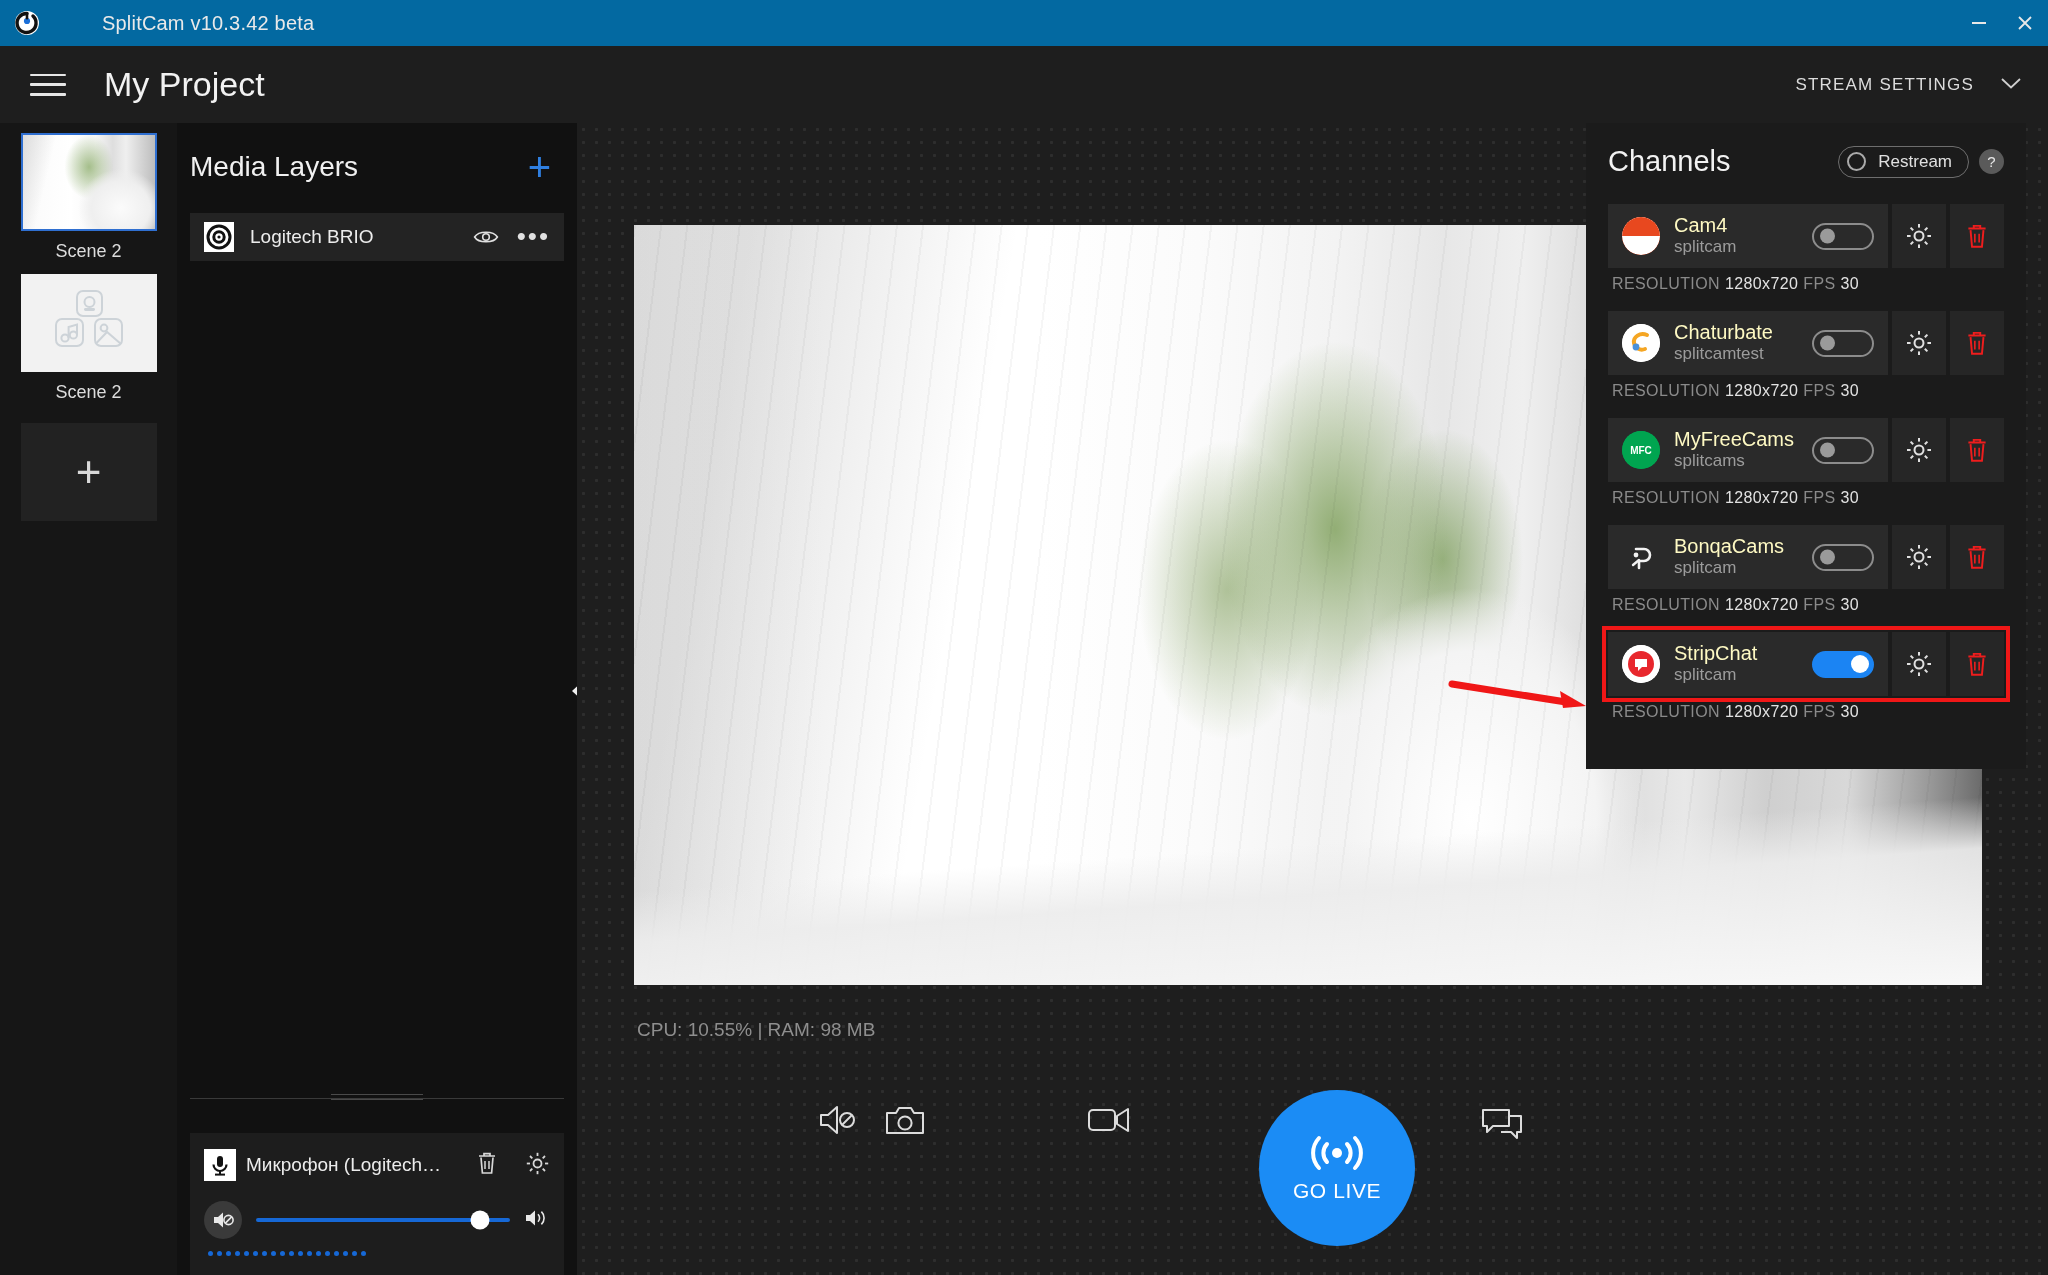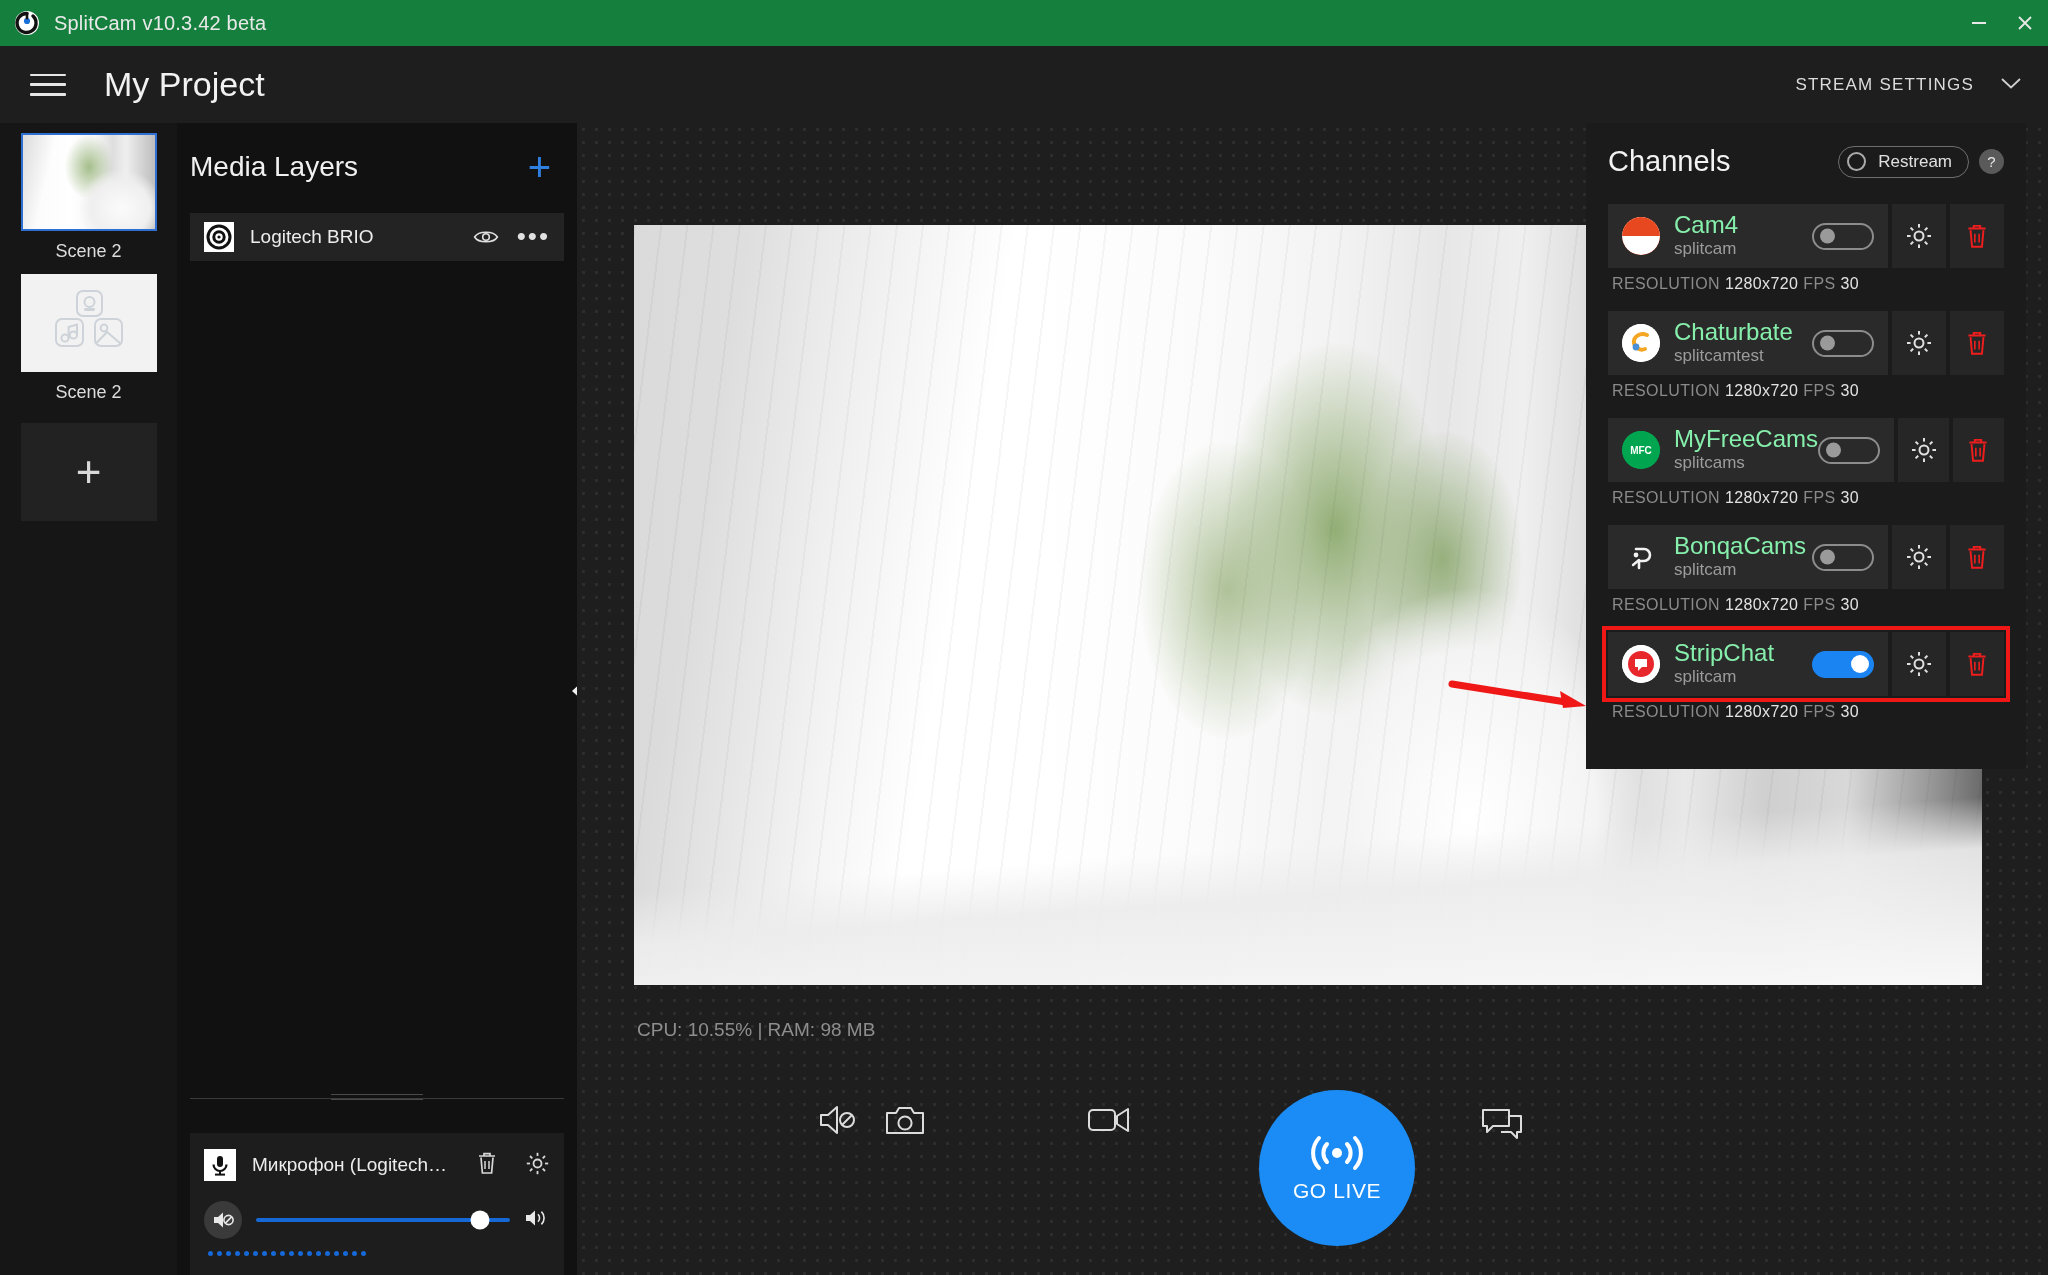--- a/index.html
+++ b/index.html
@@ -7,21 +7,21 @@
     width: 2048px; height: 1275px;
     background: #000;
     font-family: "Liberation Sans", sans-serif;
     overflow: hidden;
   }
   #app { position: relative; width: 2048px; height: 1275px; background: #1b1b1b; }
 
   
   .titlebar {
     position: absolute; top: 0; left: 0; width: 2048px; height: 46px;
-    background: #15803d; display: flex; align-items: center;
+    background: #0369a1; display: flex; align-items: center; gap: 48px;
   }
   .tb-logo { margin-left: 14px; width: 26px; height: 26px; flex: 0 0 auto; }
   .tb-title { margin-left: 14px; color: #e9e9e9; font-size: 20px; letter-spacing: .2px; }
   .tb-btns { margin-left: auto; display: flex; align-items: center; height: 46px; }
   .tb-btn {
     width: 46px; height: 46px; display: flex; align-items: center; justify-content: center;
     color: #e8e8e8; font-size: 22px; line-height: 1;
   }
   .tb-btn svg { display: block; }
 
@@ -89,21 +89,21 @@
 
   .splitter { margin: auto 13px 0 13px; position: relative; height: 24px; }
   .splitter .line { position: absolute; top: 11px; left: 0; right: 0; height: 1px; background: #3a3a3a; }
   .splitter .grip { position: absolute; top: 7px; left: 50%; transform: translateX(-50%); width: 92px; height: 9px; }
   .splitter .grip i { display: block; height: 1px; background: #4a4a4a; margin-bottom: 4px; }
 
   .am-title { color: #f0f0f0; font-size: 28px; padding: 26px 0 0 13px; }
   .am-card { margin: 22px 13px 0 13px; background: #1d1d1d; padding: 12px 14px 18px 14px; }
   .am-row { display: flex; align-items: center; height: 40px; }
   .am-ico { width: 32px; height: 32px; background: #fff; display: flex; align-items: center; justify-content: center; }
-  .am-name { color: #ececec; font-size: 19px; margin-left: 16px; white-space: nowrap; overflow: hidden; }
+  .am-name { color: #ececec; font-size: 19px; margin-left: 10px; white-space: nowrap; overflow: hidden; }
   .am-btns { margin-left: auto; display: flex; align-items: center; gap: 26px; }
   .slider-row { display: flex; align-items: center; margin-top: 16px; gap: 14px; }
   .mute-btn { width: 38px; height: 38px; border-radius: 50%; background: #3a3a3a; display: flex; align-items: center; justify-content: center; }
   .track { position: relative; flex: 1; height: 4px; background: #1668d6; border-radius: 2px; }
   .knob { position: absolute; top: 50%; left: 88%; transform: translate(-50%,-50%); width: 19px; height: 19px; border-radius: 50%; background: #fff; }
   .vumeter { margin-top: 12px; height: 6px; display: flex; gap: 4px; padding-left: 4px; }
   .vumeter i { width: 5px; height: 5px; border-radius: 50%; background: #1668d6; }
 
   
   .collapse-handle {
@@ -158,21 +158,21 @@
   .restream .dot { width: 19px; height: 19px; border-radius: 50%; border: 2.5px solid #aaa; }
   .restream .lbl { color: #e0e0e0; font-size: 17px; }
   .help {
     margin-left: 10px; width: 25px; height: 25px; border-radius: 50%; background: #5a5a5a;
     color: #e8e8e8; font-size: 15px; display: flex; align-items: center; justify-content: center;
   }
   .ch-row { display: flex; align-items: stretch; height: 64px; margin-bottom: 6px; }
   .ch-main { flex: 1; background: #2a2a2a; display: flex; align-items: center; padding: 0 14px; }
   .ch-avatar { width: 38px; height: 38px; border-radius: 50%; flex: 0 0 auto; display: flex; align-items: center; justify-content: center; overflow: hidden; }
   .ch-names { margin-left: 14px; }
-  .ch-name { color: #86efac; font-size: 24px; line-height: 1.1; }
+  .ch-name { color: #fef9c3; font-size: 20px; line-height: 1.1; }
   .ch-sub { color: #9c9c9c; font-size: 17px; line-height: 1.3; }
   .toggle { margin-left: auto; width: 62px; height: 27px; border-radius: 14px; position: relative; }
   .toggle.off { background: #2a2a2a; border: 2px solid #8c8c8c; }
   .toggle.off::after { content:""; position: absolute; top: 50%; left: 6px; transform: translateY(-50%);
     width: 15px; height: 15px; border-radius: 50%; background: #9a9a9a; }
   .toggle.on { background: #1b84f3; }
   .toggle.on::after { content:""; position: absolute; top: 50%; right: 5px; transform: translateY(-50%);
     width: 18px; height: 18px; border-radius: 50%; background: #fff; }
   .ch-btn { width: 54px; background: #262626; display: flex; align-items: center; justify-content: center; margin-left: 4px; }
   .ch-meta { color: #8a8a8a; font-size: 16px; letter-spacing: .4px; margin: 7px 0 18px 4px; }

